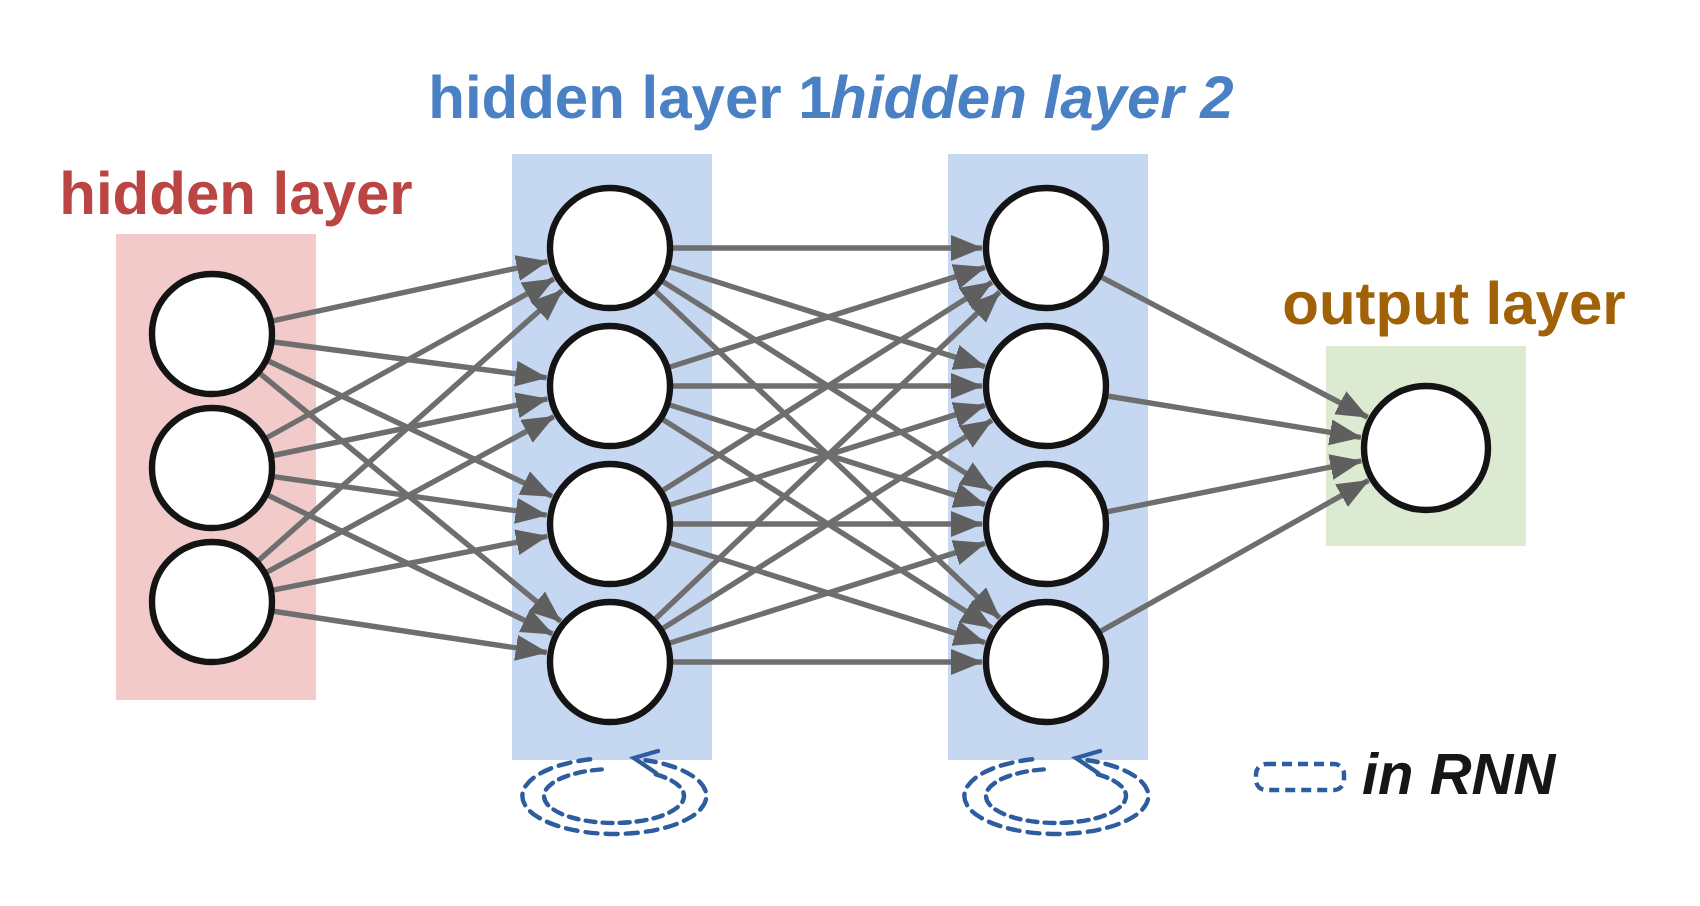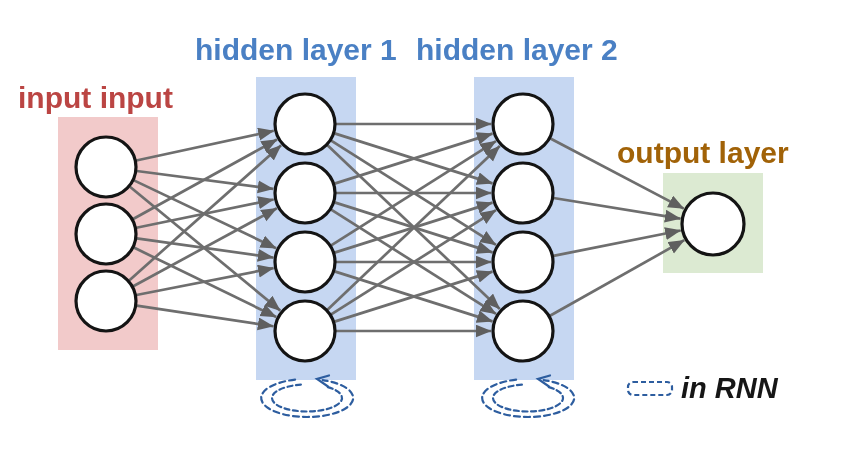--- a/index.html
+++ b/index.html
@@ -9,26 +9,27 @@
     background:#ffffff;
     overflow:hidden;
     font-family:"Liberation Sans", sans-serif;
   }
   svg{position:absolute;left:0;top:0;}
   .layer-label{
     position:absolute;
     font-weight:bold;
     font-size:30px;
     line-height:1.1;
+    text-align:center;
     white-space:nowrap;
     user-select:none;
   }
   #lbl-layer-0{left:18px;  top:81px;  width:200px;}
   #lbl-layer-1{left:195px; top:33px;  width:240px;}
-  #lbl-layer-2{left:416px; top:33px;  width:240px;}
+  #lbl-layer-2{left:396px; top:33px;  width:240px;font-style:italic;}
   #lbl-layer-3{left:617px; top:136px; width:220px;}
   #lbl-legend{
     position:absolute;
     left:681px; top:372px; width:150px;
     font-weight:bold; font-style:italic;
     font-size:29px; color:#161616;
     white-space:nowrap;
     user-select:none;
   }
 </style>
@@ -104,19 +105,19 @@
         </g>
         <g transform="translate(528,398)" stroke="#2d5d9f" fill="none" stroke-width="2.2" stroke-linecap="round">
           <path d="M -11.9,-18.35 A 46 19 0 1 0 15.7,-17.9" stroke-dasharray="6 4"></path>
           <path d="M -6.1,-13.3 A 35 13.5 0 1 0 17.5,-11.7" stroke-dasharray="5 3.5"></path>
           <path d="M 21,-11.5 L 10,-19 L 22,-22.5"></path>
         </g>
       </g>
       <rect x="628" y="382" width="44" height="13" rx="5" fill="none" stroke="#2d5d9f" stroke-width="2.2" stroke-dasharray="5 3"></rect>
     </svg>
 
-  <div class="layer-label" id="lbl-layer-0" style="color: rgb(187, 69, 67);">input input</div>
+  <div class="layer-label" id="lbl-layer-0" style="color: rgb(187, 69, 67);">hidden layer</div>
   <div class="layer-label" id="lbl-layer-1" style="color: rgb(74, 128, 196);">hidden layer 1</div>
   <div class="layer-label" id="lbl-layer-2" style="color: rgb(74, 128, 196);">hidden layer 2</div>
   <div class="layer-label" id="lbl-layer-3" style="color: #a16207;">output layer</div>
 
   <div id="lbl-legend">in RNN</div>
 </div>
 
 </body></html>

